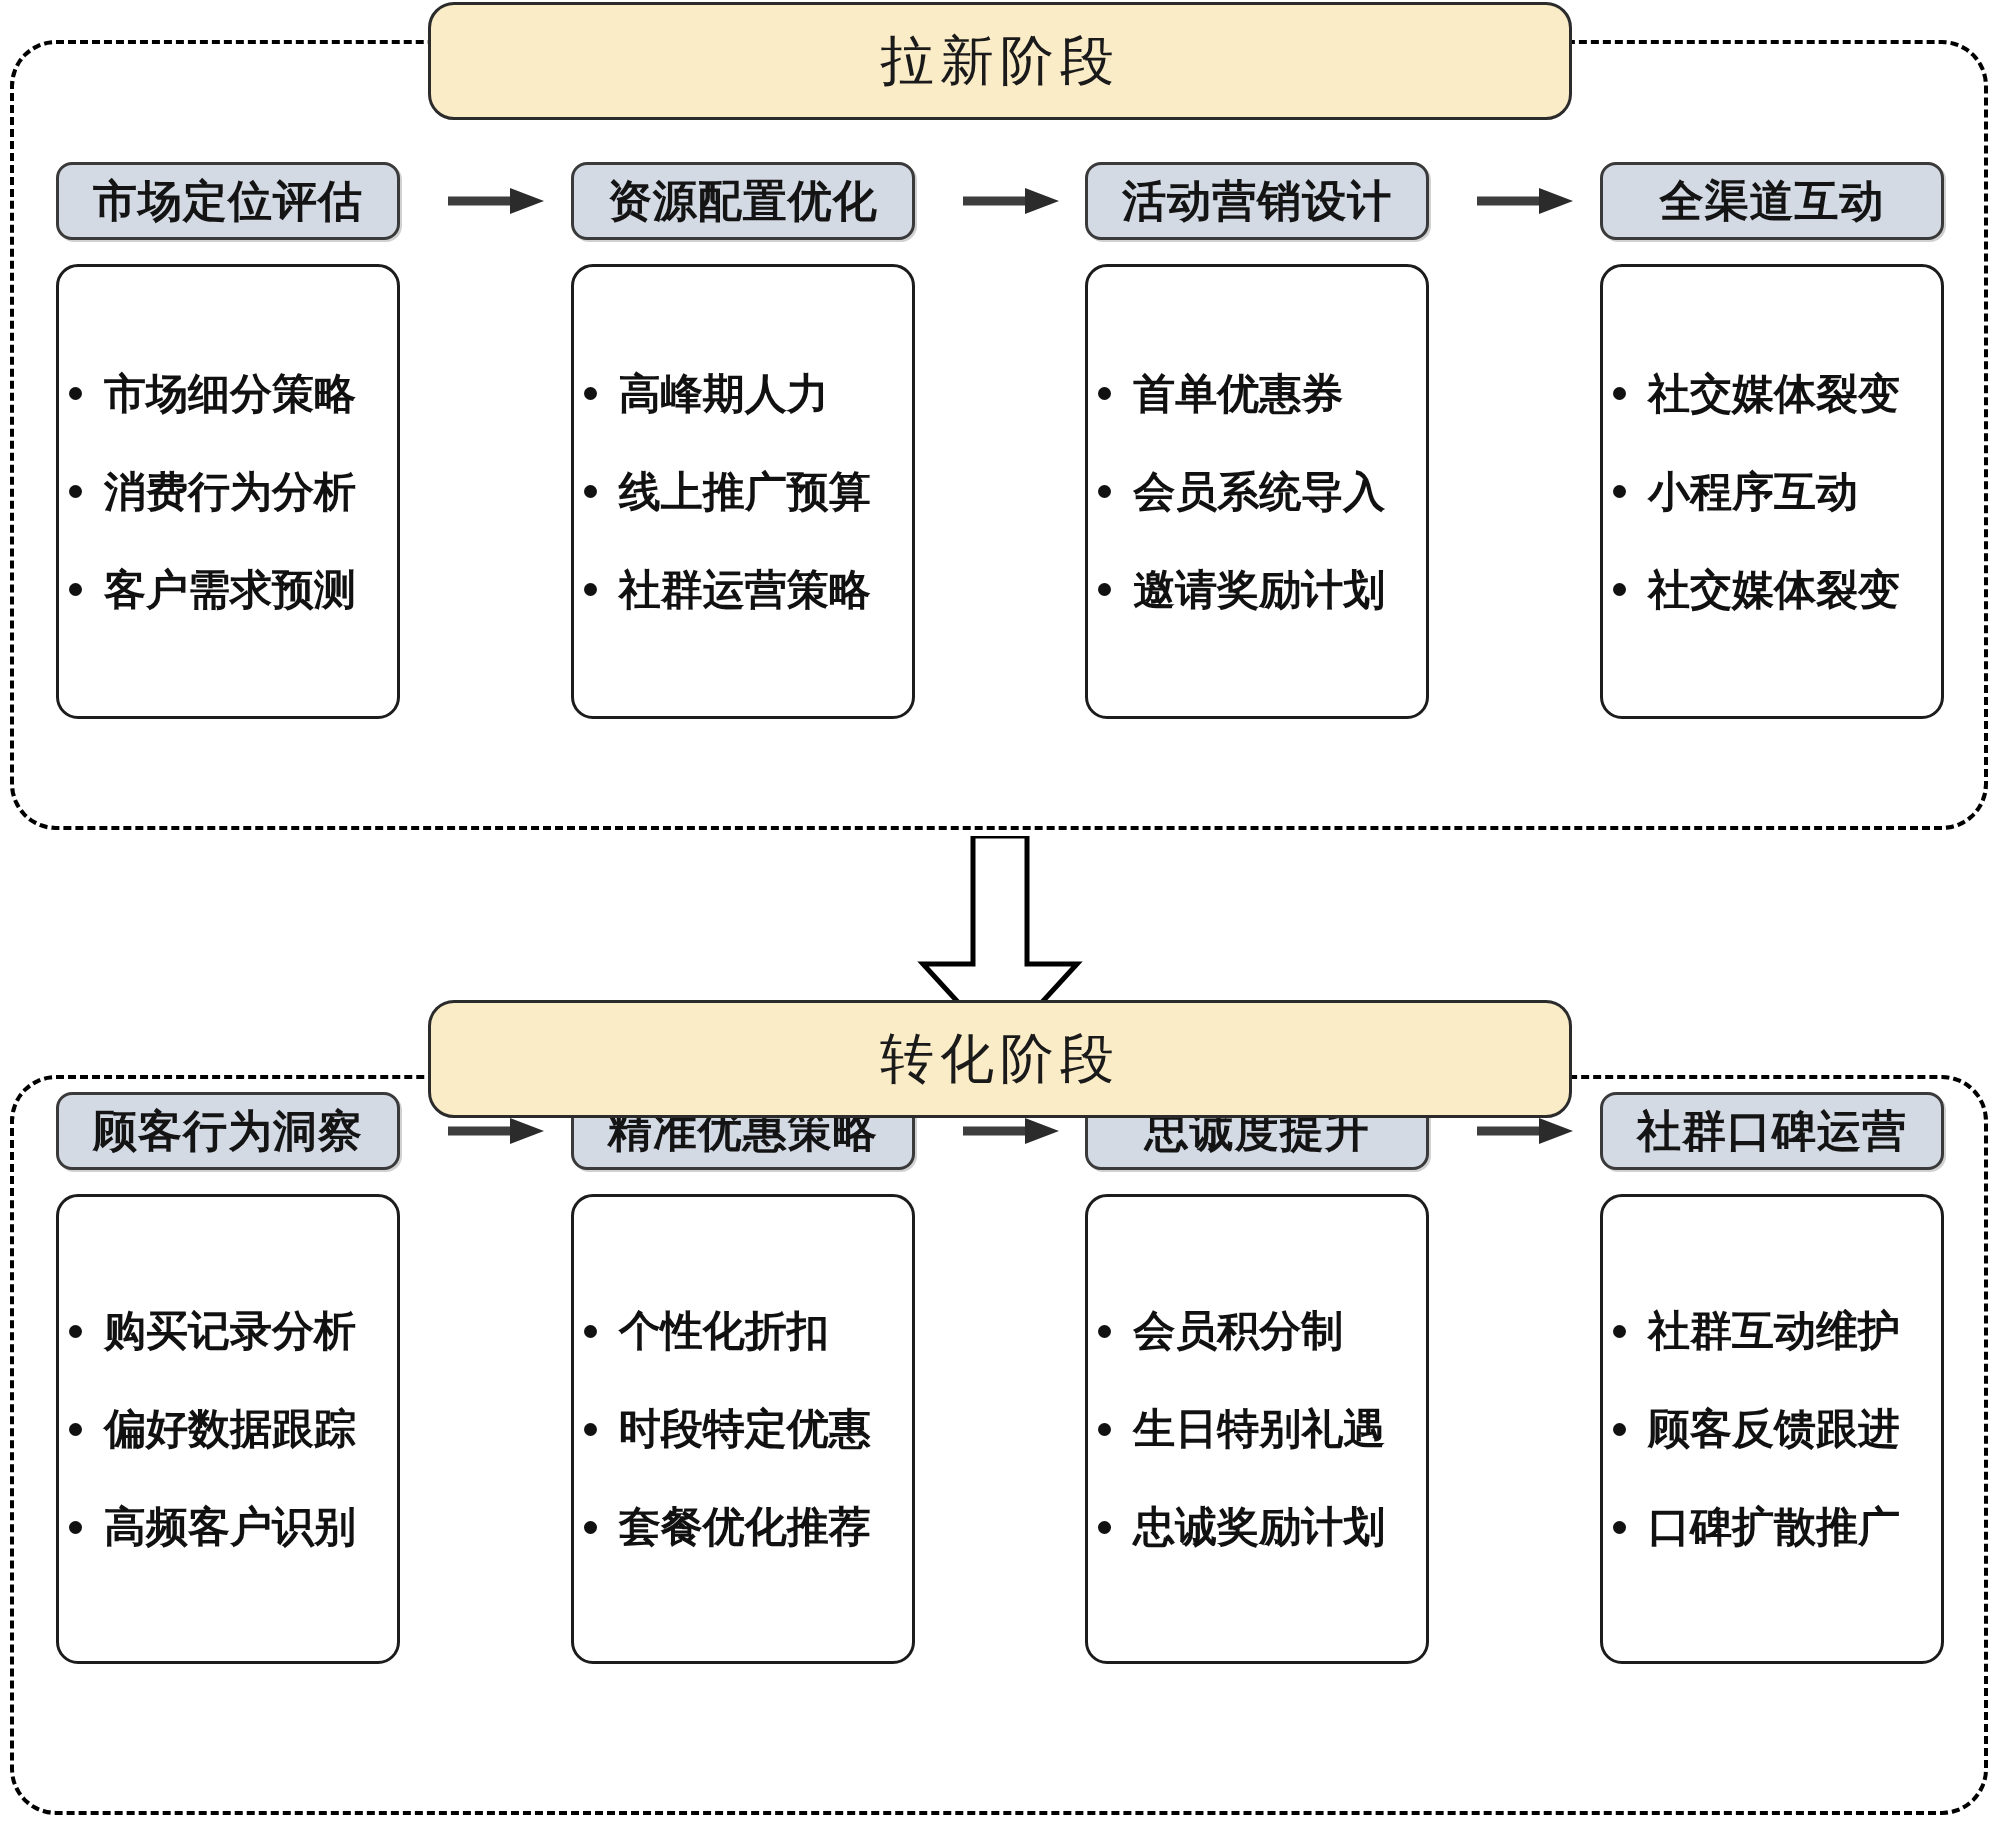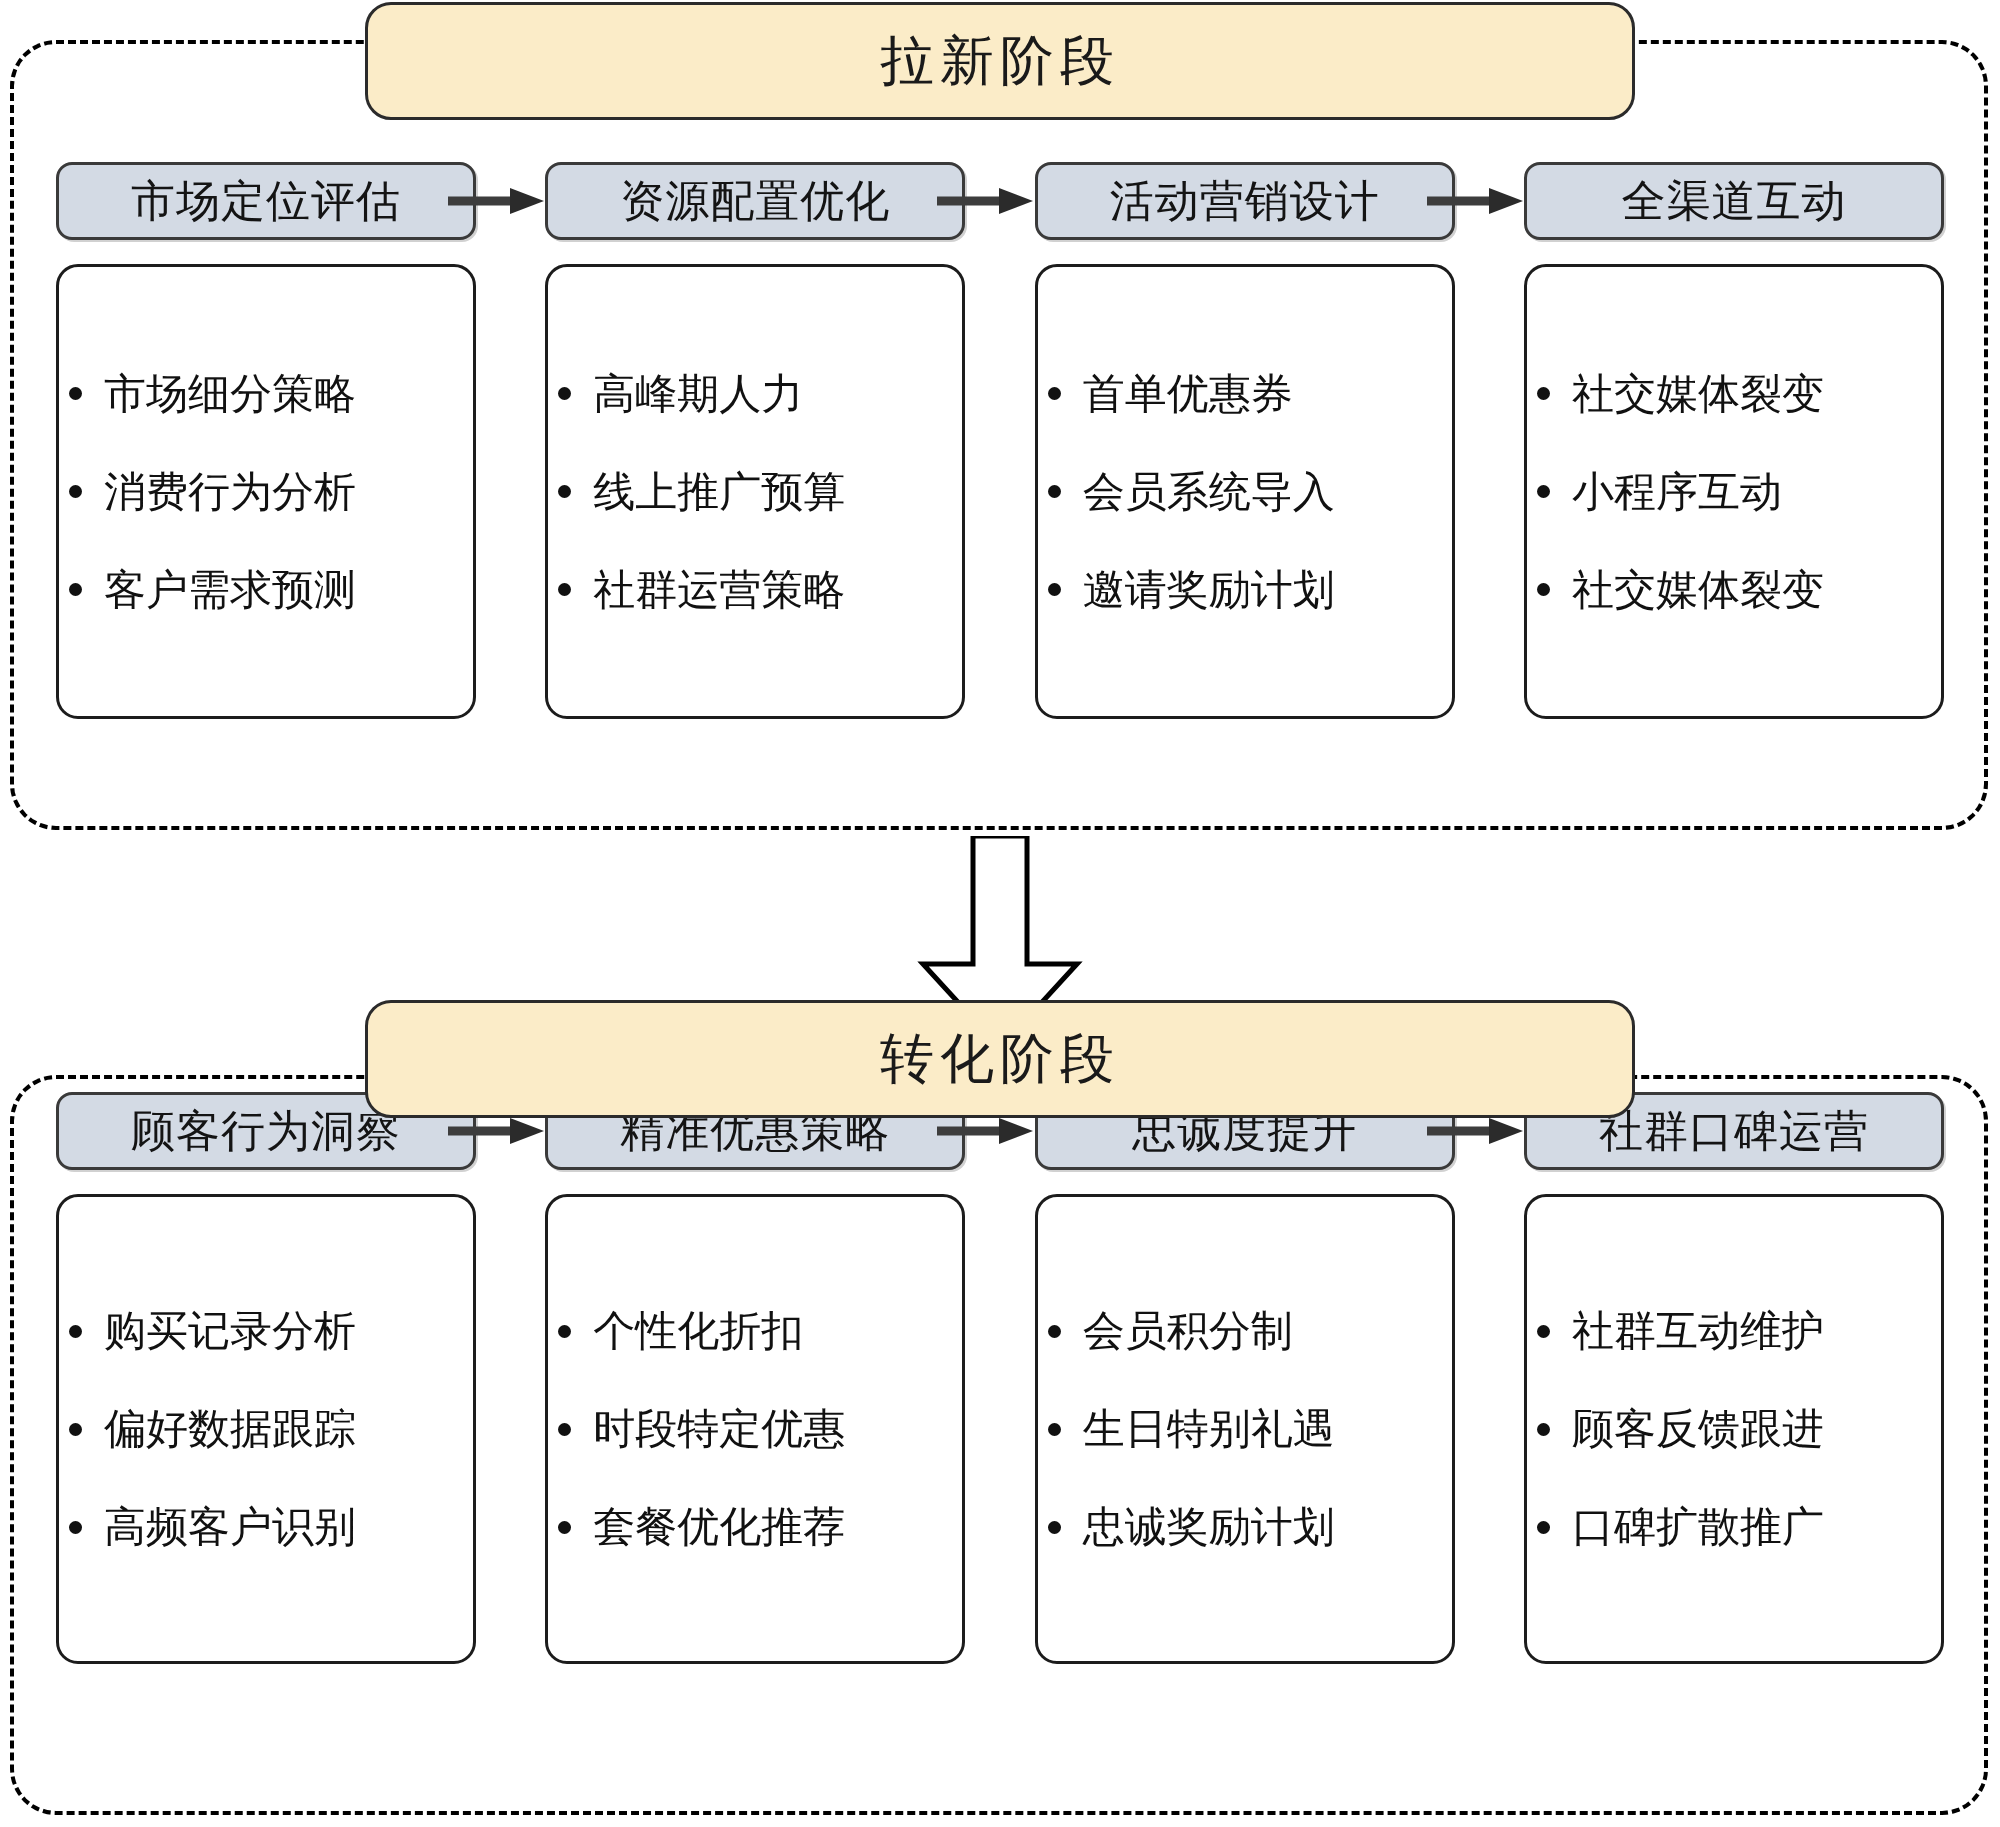--- a/index.html
+++ b/index.html
@@ -29,21 +29,21 @@
     background: transparent;
   }
   #phase-1 { top: 40px;  height: 790px; }
   #phase-2 { top: 1075px; height: 740px; }
 
   
   .phase-title {
     position: absolute;
     left: 50%;
     transform: translateX(-50%);
-    width: 1270px;
+    width: 1144px;
     height: 118px;
     background: #fbecc8;
     border: 3px solid #2b2b2b;
     border-radius: 26px;
     display: flex;
     align-items: center;
     justify-content: center;
     box-sizing: border-box;
     z-index: 5;
   }
@@ -62,22 +62,23 @@
     position: absolute;
     left: 56px;
     width: 1888px;
     display: flex;
     justify-content: space-between;
   }
   #columns-1 { top: 162px; }
   #columns-2 { top: 1092px; }
 
   .column {
-    width: 420px;
+    width: 344px;
     position: relative;
+    font-weight: bold;
   }
 
   .step-head {
     height: 78px;
     background: #d3dae4;
     border: 3px solid #3a3a3a;
     border-radius: 16px;
     display: flex;
     align-items: center;
     justify-content: center;

